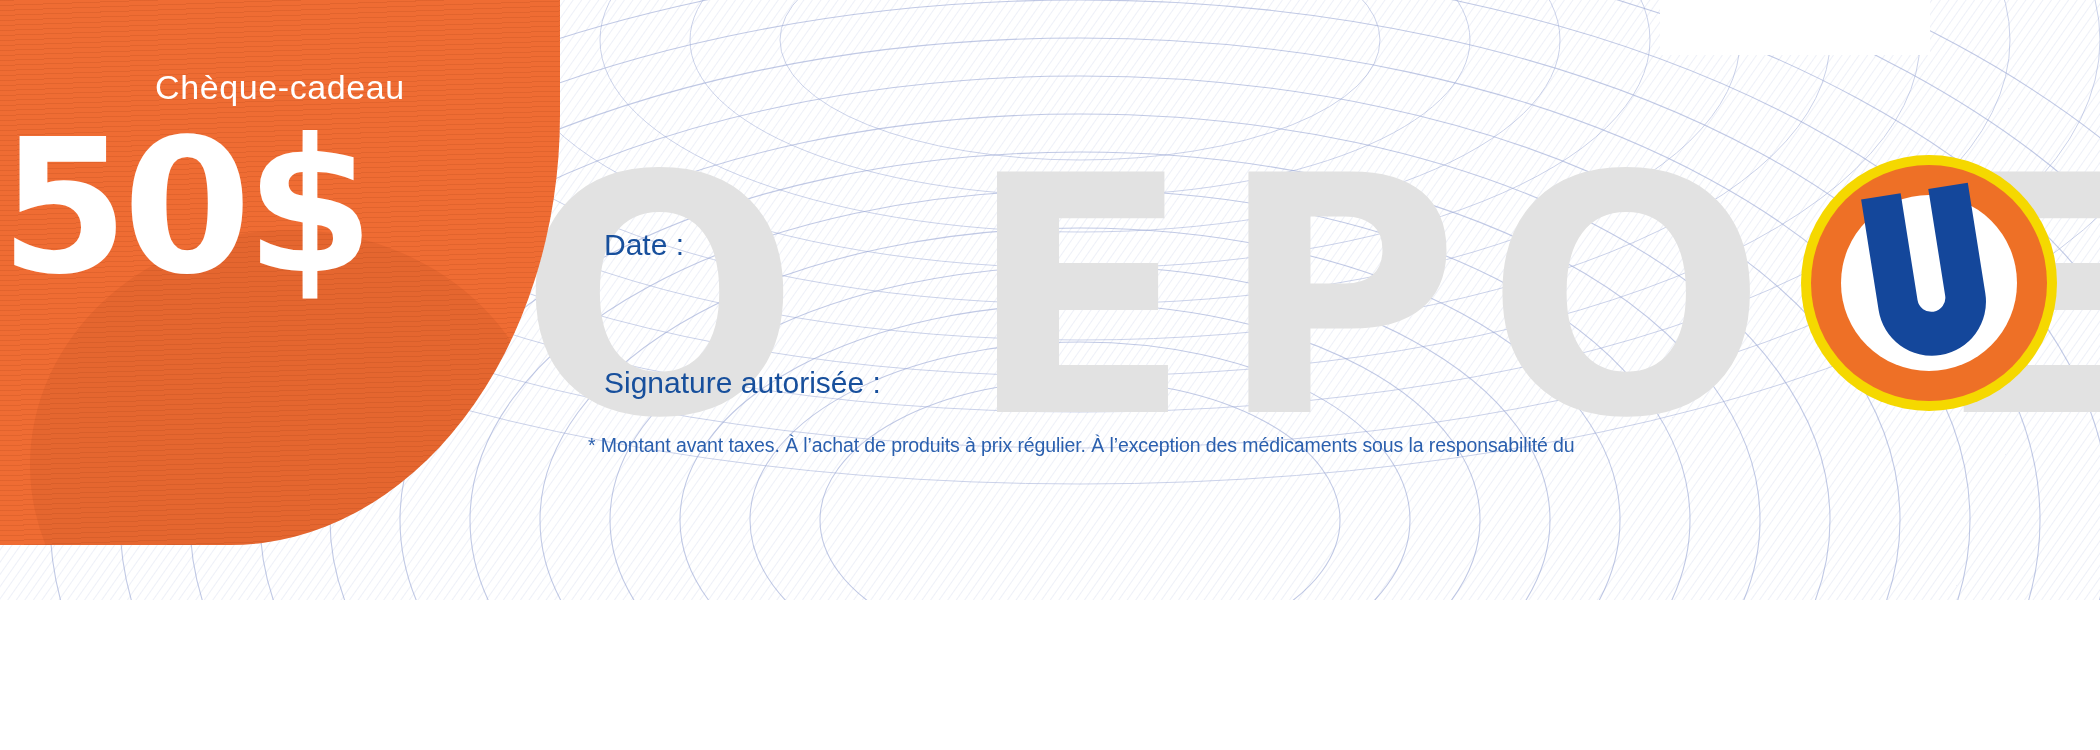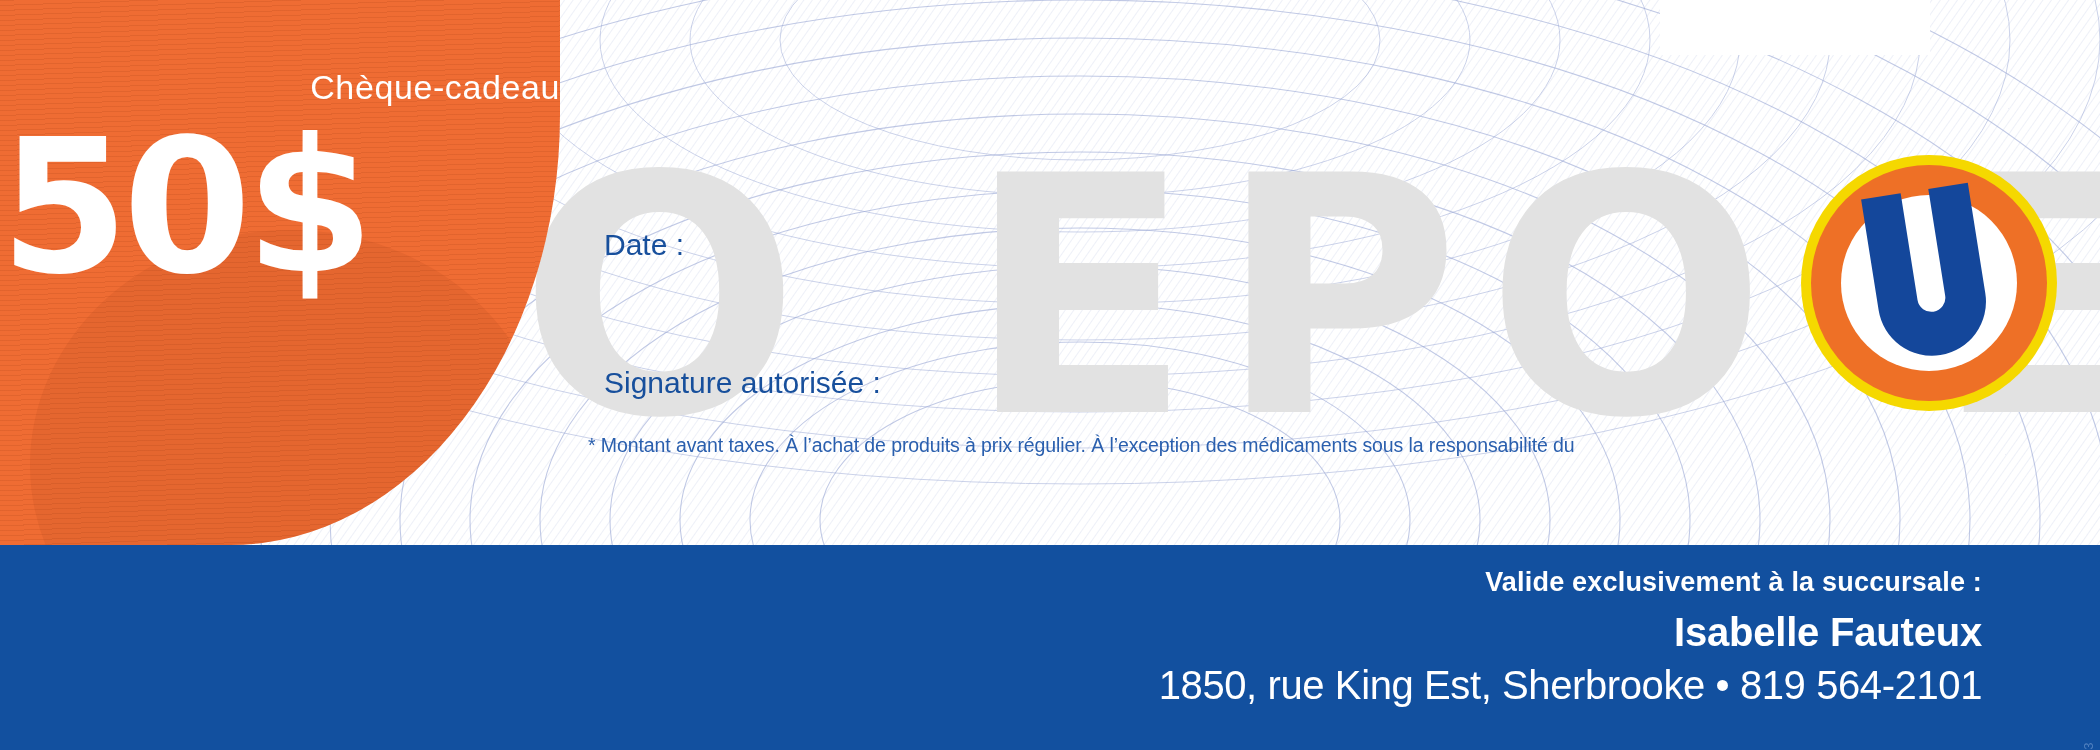--- a/index.html
+++ b/index.html
@@ -81,21 +81,21 @@
     height: 470px;
     border-radius: 50%;
     background: rgba(160,62,20,.13);
   }
 
   .cheque-label {
     position: absolute;
     left: 0;
     top: 68px;
     width: 560px;
-    text-align: right;
+    text-align: center;
     color: #ffffff;
     font-size: 34px;
     letter-spacing: .6px;
   }
   .amount {
     position: absolute;
     left: 0;
     top: 115px;
     width: 560px;
     text-align: left;
@@ -276,22 +276,14 @@
 
   <svg class="logo" viewBox="0 0 262 262">
     <circle cx="131" cy="131" r="128" fill="#f5d800"></circle>
     <circle cx="131" cy="131" r="118" fill="#ee7026"></circle>
     <circle cx="131" cy="131" r="88" fill="#ffffff"></circle>
     <g transform="rotate(-9 131 131)">
       <path d="M77 38 h40 v108 a14 14 0 0 0 28 0 V38 h40 v112 a54 54 0 0 1 -108 0 Z" fill="#14479b"></path>
     </g>
   </svg>
 
-  <div class="footer">
-    <div class="footer-inner">
-      <div class="footer-valide">Valide exclusivement à la succursale :</div>
-      <div class="footer-name">Isabelle Fauteux</div>
-      <div class="footer-address">1850, rue King Est, Sherbrooke • 819 564-2101</div>
-    </div>
-    <div class="ref-code">UX20_mfoc_0003-0013</div>
-  </div>
 
 </div>
 
 </body></html>

